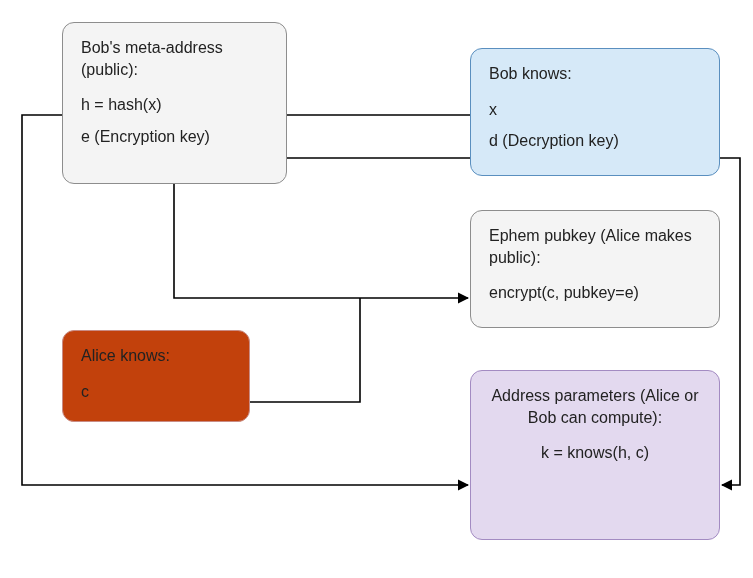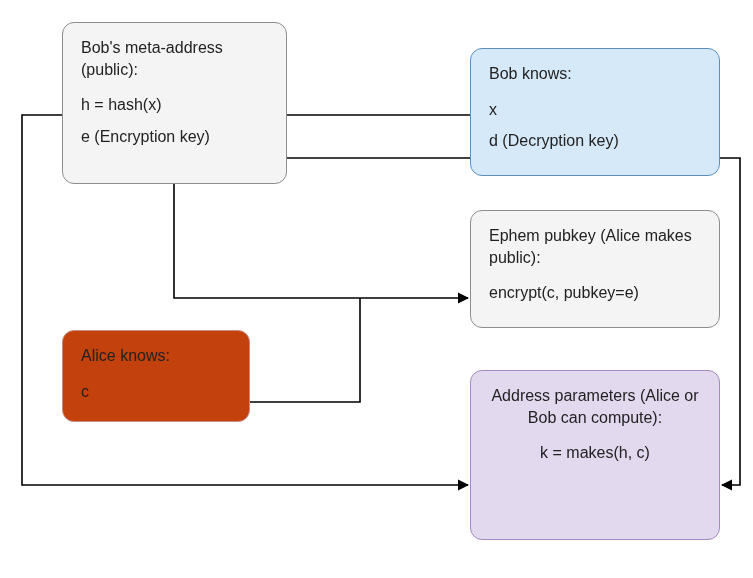--- a/index.html
+++ b/index.html
@@ -92,16 +92,16 @@
     <div class="row">d (Decryption key)</div>
   </div>
 
   <div id="box-alice" class="box red">
     <div class="title">Alice knows:</div>
     <div class="row">c</div>
   </div>
 
   <div id="box-params" class="box purple">
     <div class="title">Address parameters (Alice or Bob can compute):</div>
-    <div class="row">k = makes(h, c)</div>
+    <div class="row">k = knows(h, c)</div>
   </div>
 
 </div>
 
 </body></html>

